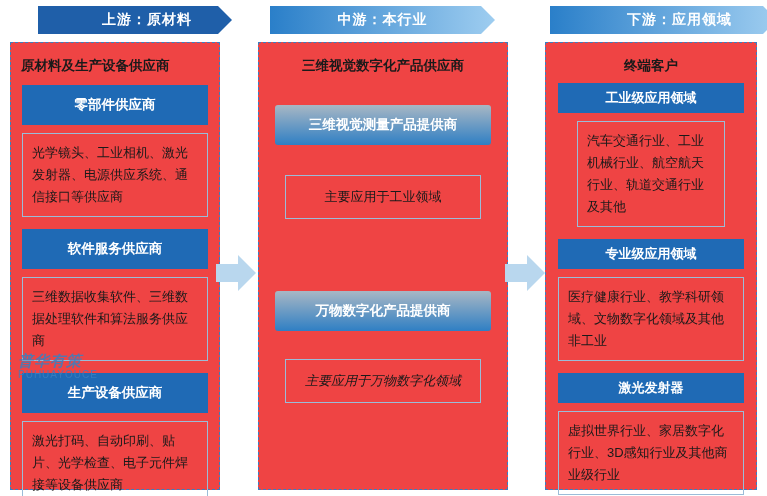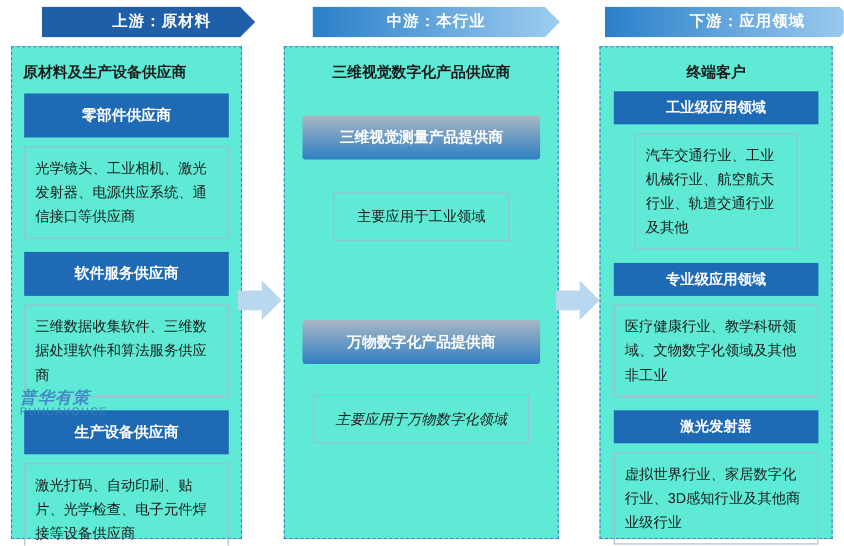--- a/index.html
+++ b/index.html
@@ -22,28 +22,28 @@
     display: flex;
     align-items: center;
     justify-content: center;
     color: #ffffff;
     font-size: 14px;
     font-weight: bold;
     letter-spacing: 1px;
     clip-path: polygon(0 0, calc(100% - 14px) 0, 100% 50%, calc(100% - 14px) 100%, 0 100%);
   }
   .banner-up   { left: 38px;  top: 6px;  width: 170px; background: #1f5fa9; padding-left: 24px; }
-  .banner-mid  { left: 284px; top: 6px;  width: 225px; background: linear-gradient(to right,#2a7fc9,#9ecdf0); align-items: center; }
+  .banner-mid  { left: 270px; top: 6px;  width: 225px; background: linear-gradient(to right,#2a7fc9,#9ecdf0); align-items: center; }
   .banner-down { left: 550px; top: 6px;  width: 195px; background: linear-gradient(to right,#2a7fc9,#9ecdf0); padding-left: 32px; }
 
   
   .col {
     position: absolute;
     border: 1px dashed #3a7fc1;
-    background: #5eead4;
+    background: #ef4444;
     box-sizing: border-box;
   }
   .col-up   { left: 10px;  top: 42px; width: 210px; height: 448px; }
   .col-mid  { left: 258px; top: 42px; width: 250px; height: 448px; }
   .col-down { left: 545px; top: 42px; width: 212px; height: 448px; }
 
   .col-title {
     text-align: center;
     font-size: 13.5px;
     font-weight: bold;
@@ -135,21 +135,21 @@
 <div class="arrow" style="left:216px; top:253px;">
   <svg width="40" height="40" viewBox="0 0 40 40" aria-hidden="true">
     <polygon points="0,11 22,11 22,2 40,20 22,38 22,29 0,29" fill="#b9d7ee"></polygon>
   </svg>
 </div>
 
 <div class="col col-mid">
   <div class="col-title">三维视觉数字化产品供应商</div>
 
   <div class="blue-head grad" style="width:216px; margin-top:30px;">三维视觉测量产品提供商</div>
-  <div class="txt-box center" style="width:160px; margin-top:30px;">主要应用于工业领域</div>
+  <div class="txt-box center" style="width:196px; margin-top:30px;">主要应用于工业领域</div>
 
   <div class="blue-head grad" style="width:216px; margin-top:72px;">万物数字化产品提供商</div>
   <div class="txt-box center" style="width:196px; margin-top:28px;font-style:italic;">主要应用于万物数字化领域</div>
 </div>
 
 <div class="arrow" style="left:505px; top:253px;">
   <svg width="40" height="40" viewBox="0 0 40 40" aria-hidden="true">
     <polygon points="0,11 22,11 22,2 40,20 22,38 22,29 0,29" fill="#b9d7ee"></polygon>
   </svg>
 </div>

